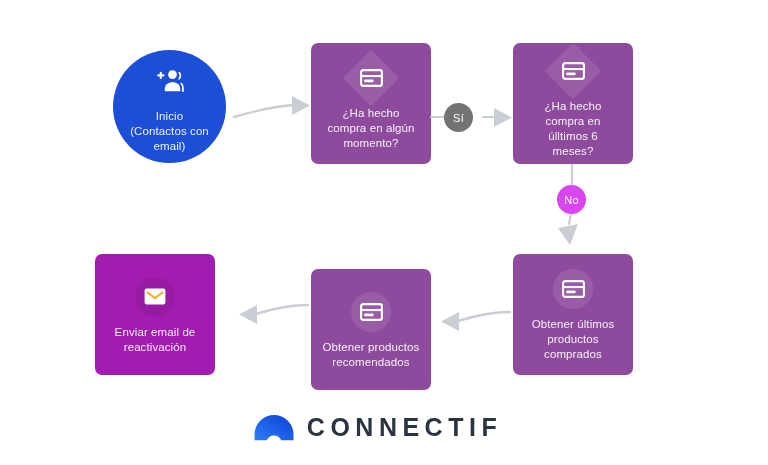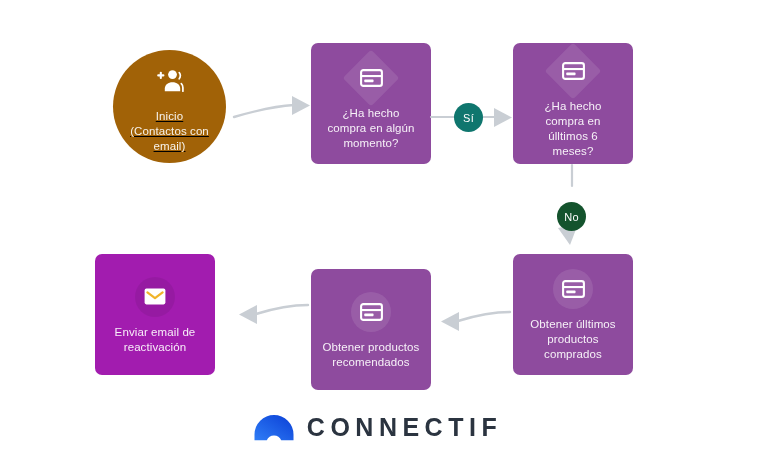--- a/index.html
+++ b/index.html
@@ -27,22 +27,21 @@
     align-items: center;
     justify-content: center;
   }
 
   .start-circle {
     left: 113px;
     top: 50px;
     width: 113px;
     height: 113px;
     border-radius: 50%;
-    background: #a16207;
-    text-decoration: underline;
+    background: #1d4ed8;
   }
 
   .box {
     width: 120px;
     height: 121px;
     border-radius: 7px;
   }
   .box-purple { background: #8e4b9e; }
   .box-yellow { background: #a21caf; }
 
@@ -126,28 +125,28 @@
     border-radius: 50%;
     display: flex;
     align-items: center;
     justify-content: center;
     color: #ffffff;
     font-size: 11px;
     letter-spacing: 0.2px;
     z-index: 5;
   }
   .badge-yes {
-    background: #0f766e;
-    left: 454px;
+    background: #737373;
+    left: 444px;
     top: 103px;
   }
   .badge-no {
-    background: #14532d;
+    background: #d946ef;
     left: 557px;
-    top: 202px;
+    top: 185px;
   }
 
   
   .connector {
     position: absolute;
     left: 0;
     top: 0;
     width: 768px;
     height: 465px;
     pointer-events: none;
@@ -269,21 +268,21 @@
     <div class="icon-wrap">
       <span class="icon-circle"></span>
       <span class="icon-glyph">
         <svg width="23" height="18" viewBox="0 0 23 18" xmlns="http://www.w3.org/2000/svg">
           <rect x="1.1" y="1.1" width="20.8" height="15.8" rx="2.2" fill="none" stroke="#ffffff" stroke-width="2.1"></rect>
           <rect x="1.1" y="6.0" width="20.8" height="2.1" fill="#ffffff"></rect>
           <rect x="4.3" y="10.6" width="9.2" height="2.6" rx="0.6" fill="#ffffff"></rect>
         </svg>
       </span>
     </div>
-    <div class="node-label">Obtener úlltimos
+    <div class="node-label">Obtener últimos
 productos
 comprados</div>
   </div>
 
   <div class="node box box-purple box-p4">
     <div class="icon-wrap">
       <span class="icon-circle"></span>
       <span class="icon-glyph">
         <svg width="23" height="18" viewBox="0 0 23 18" xmlns="http://www.w3.org/2000/svg">
           <rect x="1.1" y="1.1" width="20.8" height="15.8" rx="2.2" fill="none" stroke="#ffffff" stroke-width="2.1"></rect>

